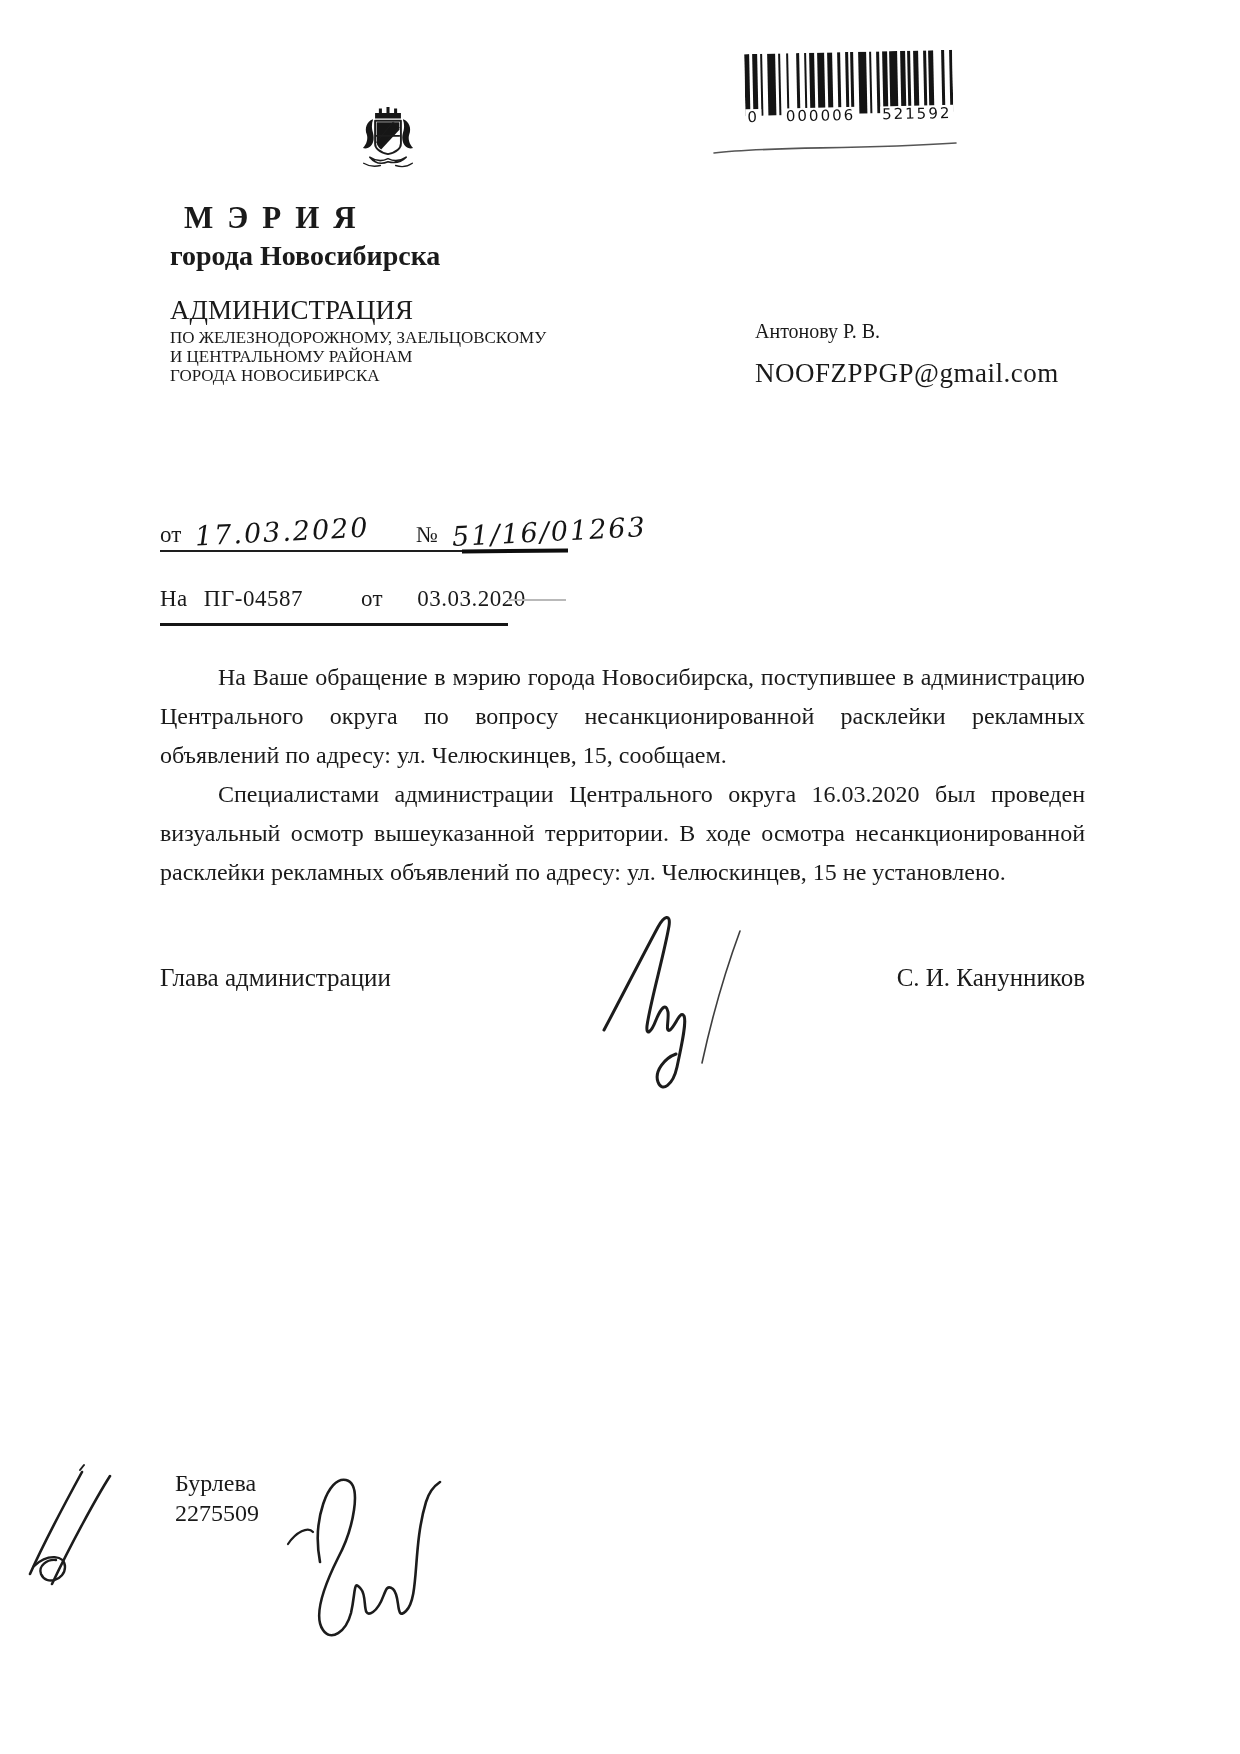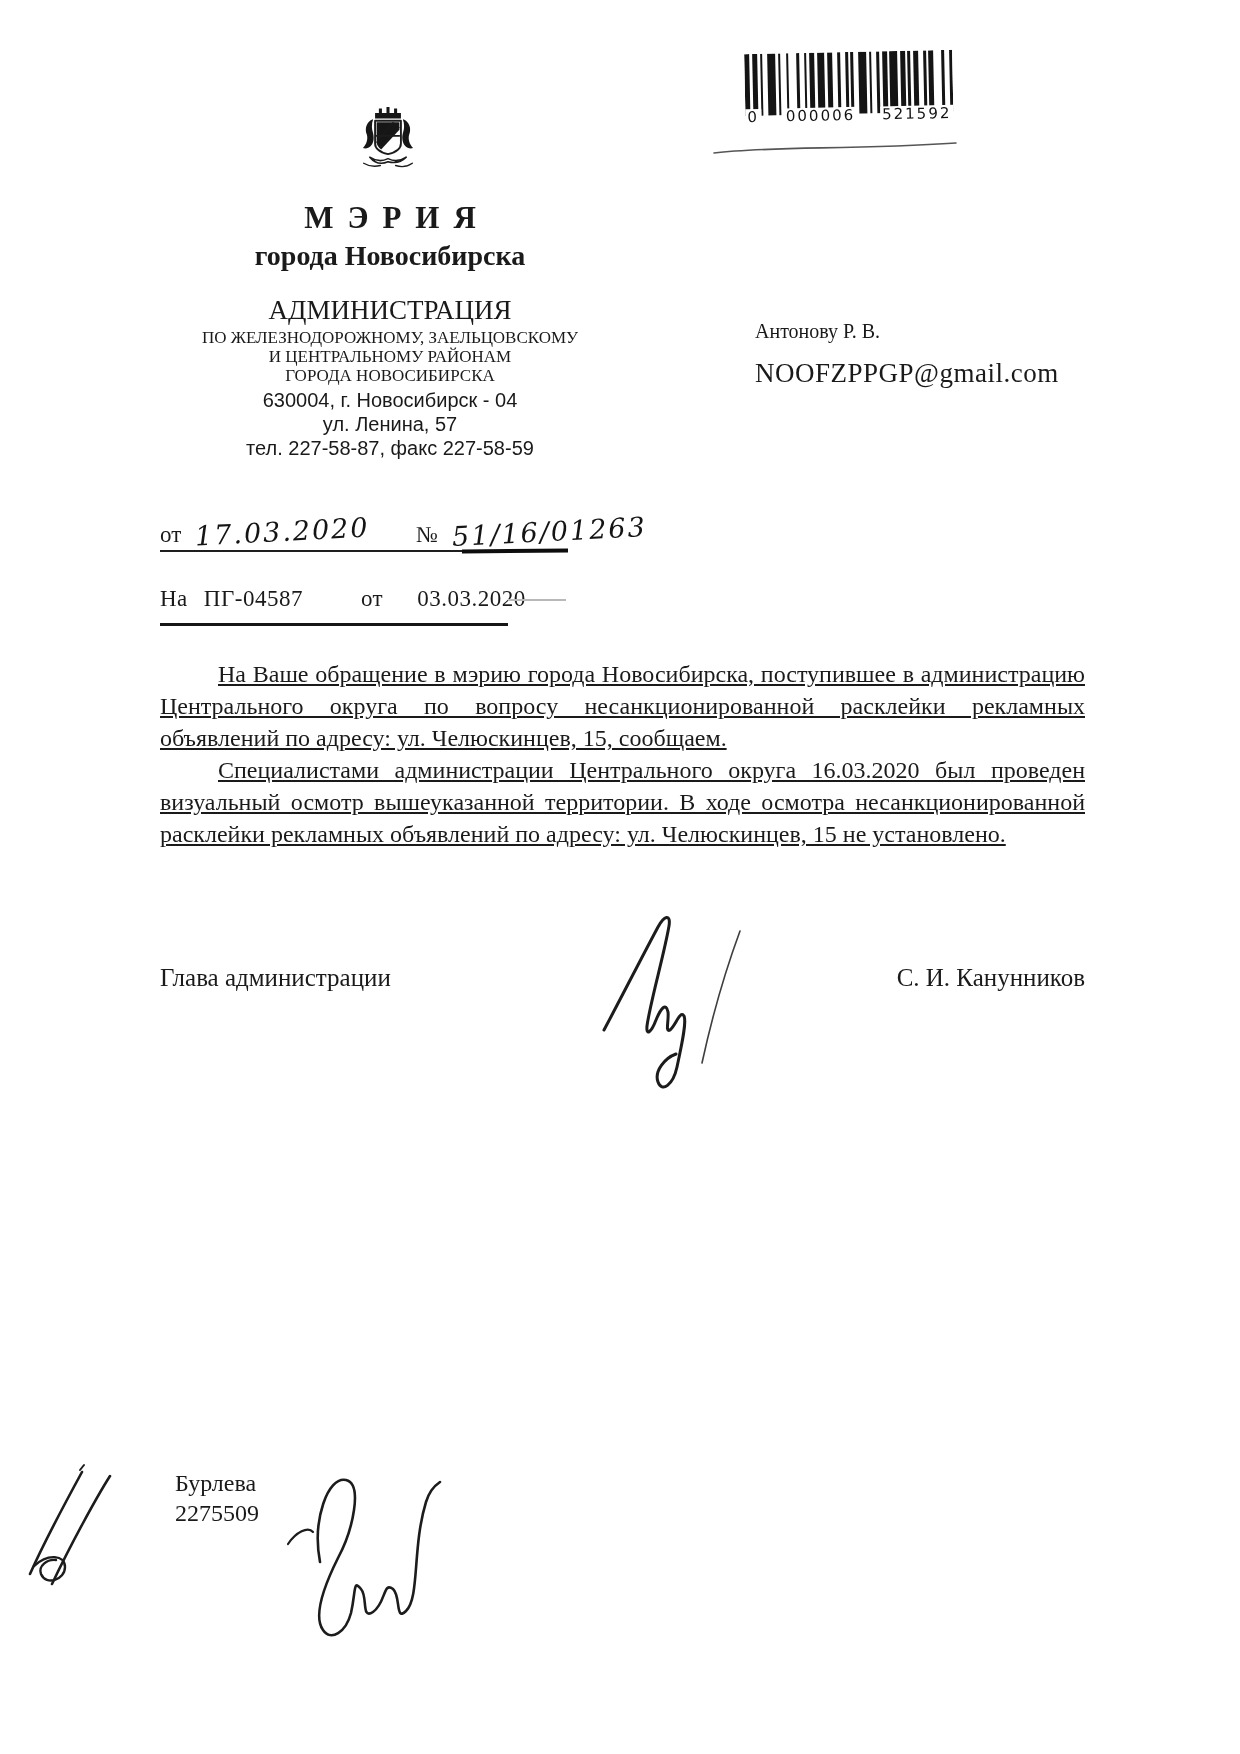--- a/index.html
+++ b/index.html
@@ -28,21 +28,21 @@
     width:208px;margin-top:-7px;
     font-family:"DejaVu Sans", sans-serif;
     font-size:15px;letter-spacing:2px;color:#111;
   }
   .barcode-digits span{background:#fff;padding:0 2px;line-height:16px;}
   .scan-squiggle{position:absolute;left:710px;top:138px;}
   
   .coat{position:absolute;left:350px;top:100px;width:76px;height:90px;}
   .letterhead{
     position:absolute;left:170px;top:200px;width:440px;
-    text-align:center;
+    text-align:left;
   }
   .org-title{
     font-size:31px;font-weight:bold;letter-spacing:14px;
     padding-left:14px; 
   }
   .org-subtitle{font-size:28px;font-weight:bold;margin-top:4px;}
   .dept{margin-top:22px;font-size:27px;line-height:33px;}
   .dept-small{font-size:17px;line-height:19px;margin-top:1px;}
   .addr{font-family:"Liberation Sans", sans-serif;font-size:20px;line-height:24px;margin-top:3px;}
   
@@ -72,21 +72,21 @@
   .ref-line2 .g2{margin-right:58px;}
   .ref-line2 .g3{margin-right:34px;}
   .underline-tail{position:absolute;left:508px;top:599px;width:58px;height:2px;background:#b9b9b9;}
   
   .recipient{position:absolute;left:755px;top:320px;}
   .recipient-name{font-size:20px;}
   .recipient-email{font-size:27px;margin-top:15px;letter-spacing:0.5px;}
   
   .body-text{
     position:absolute;left:160px;top:658px;width:925px;
-    font-size:24px;line-height:32px;text-align:justify;text-decoration:underline;
+    font-size:24px;line-height:39px;text-align:justify;
   }
   .body-text p{margin:0;text-indent:58px;}
   
   .sign-position{position:absolute;left:160px;top:964px;font-size:25px;}
   .sign-name{position:absolute;right:155px;top:964px;font-size:25px;}
   .sig-main{position:absolute;left:592px;top:905px;}
   
   .executor{position:absolute;left:175px;top:1468px;font-size:24px;line-height:30px;}
   .sig-left{position:absolute;left:20px;top:1460px;}
   .sig-big{position:absolute;left:258px;top:1462px;}
@@ -184,25 +184,20 @@
     <div class="org-title">МЭРИЯ</div>
     <div class="org-subtitle">города Новосибирска</div>
     <div class="dept">
       <div>АДМИНИСТРАЦИЯ</div>
     </div>
     <div class="dept-small">
       <div>ПО ЖЕЛЕЗНОДОРОЖНОМУ, ЗАЕЛЬЦОВСКОМУ</div>
       <div>И ЦЕНТРАЛЬНОМУ РАЙОНАМ</div>
       <div>ГОРОДА НОВОСИБИРСКА</div>
     </div>
-    <div class="addr">
-      <div>630004, г. Новосибирск - 04</div>
-      <div>ул. Ленина, 57</div>
-      <div>тел. 227-58-87, факс 227-58-59</div>
-    </div>
   </div>
 
   <div class="ref-line1">
     <span class="lab">от</span>
     <span class="handwriting hw-date">17.03.2020</span>
     <span class="lab num-label">№</span>
     <span class="handwriting">51/16/01263</span>
   </div>
   <div class="thick-underline"></div>
 

